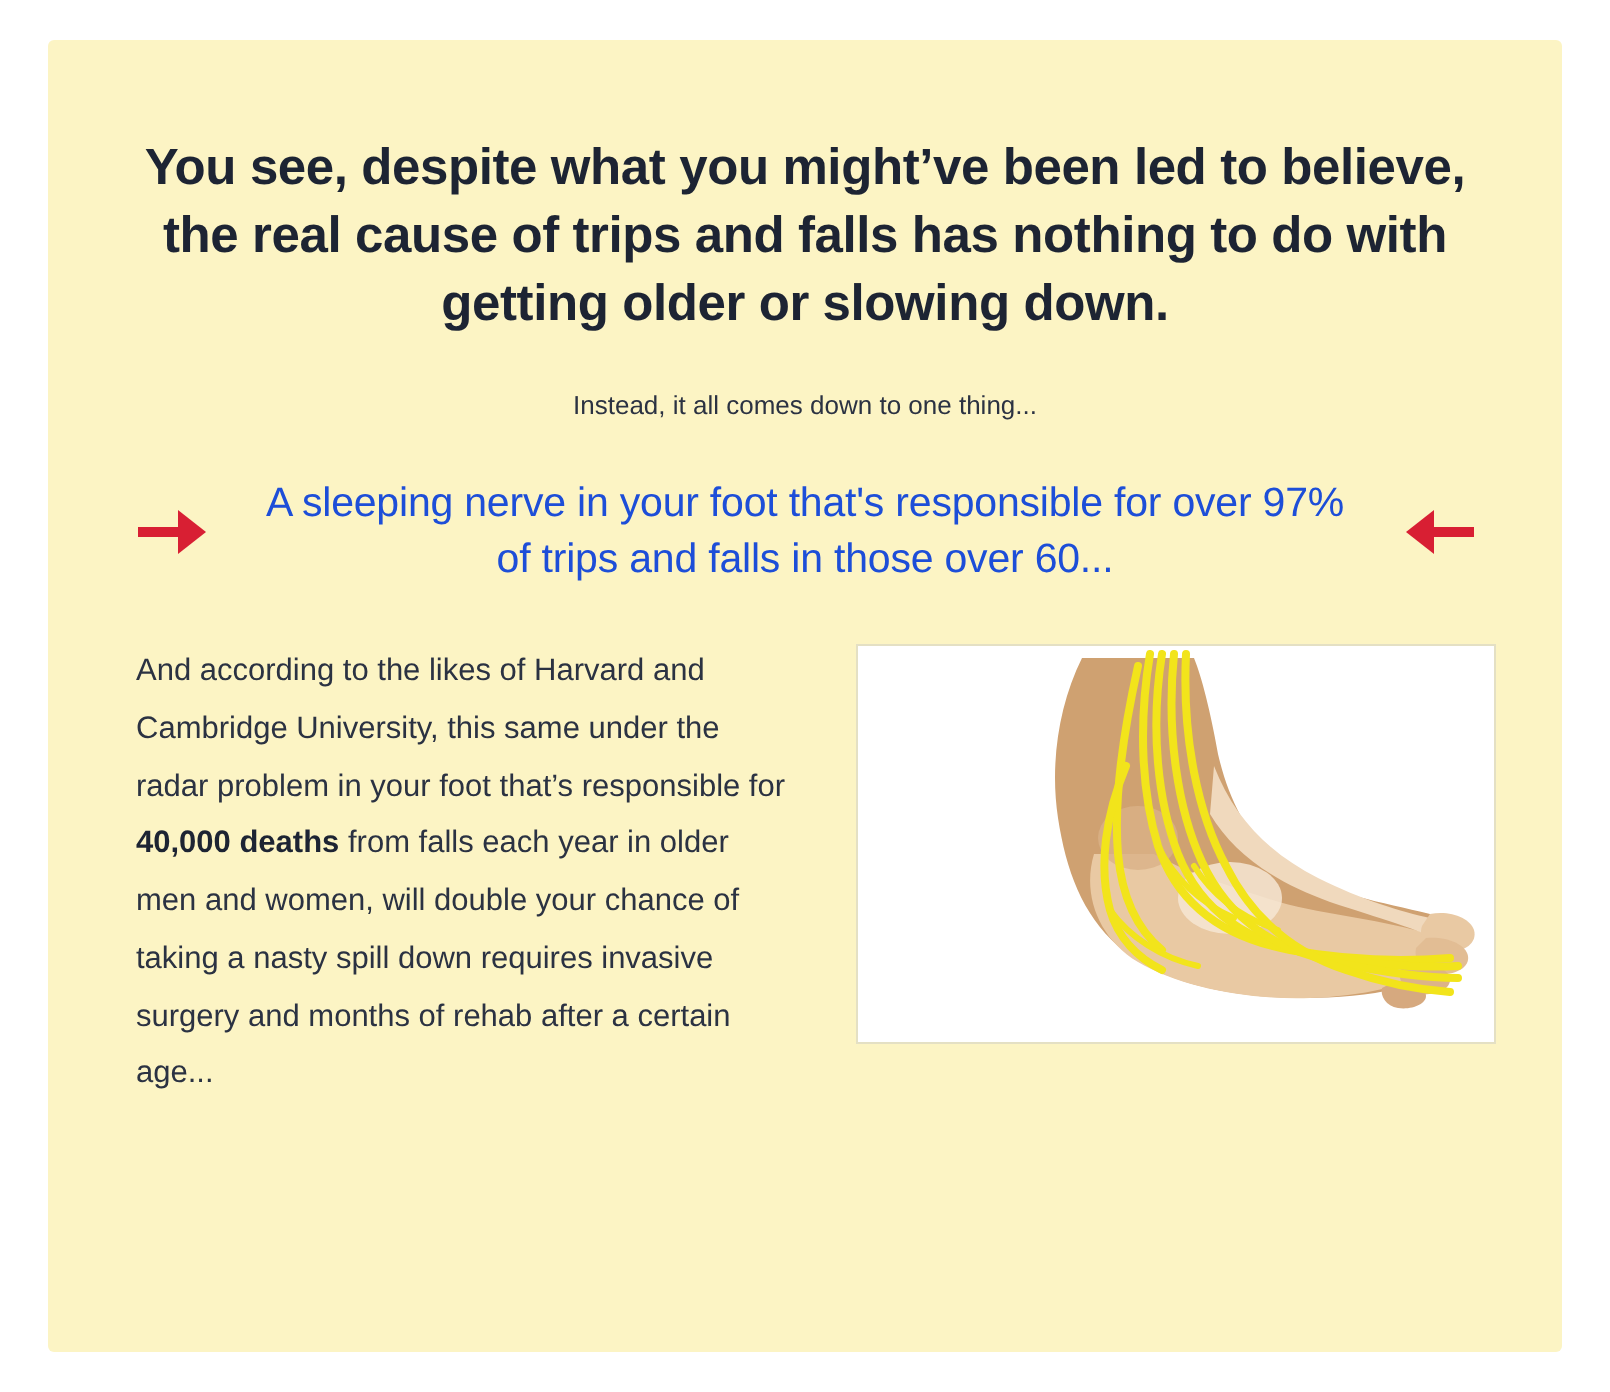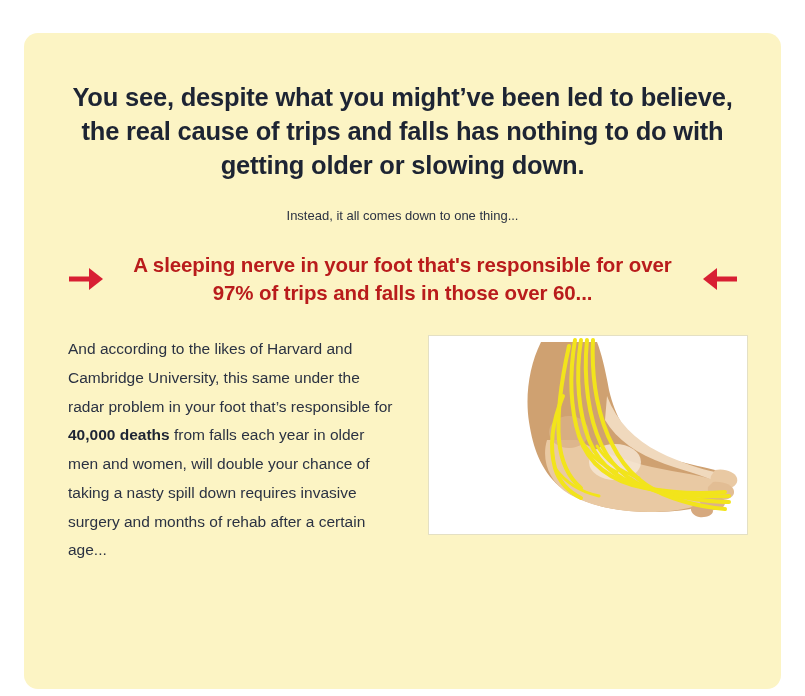--- a/index.html
+++ b/index.html
@@ -16,25 +16,25 @@
   .page {
     width: 805px;
     height: 696px;
     position: relative;
     background: #ffffff;
     box-sizing: border-box;
   }
   .card {
     position: absolute;
     left: 24px;
-    top: 33px;
+    top: 20px;
     width: 757px;
     height: 656px;
     background: #fcf4c4;
-    border-radius: 14px;
+    border-radius: 3px;
     box-sizing: border-box;
     overflow: hidden;
   }
   .headline {
     margin: 0;
     padding: 48px 46px 0 46px;
     font-size: 25.5px;
     line-height: 1.33;
     font-weight: bold;
     color: #1d2433;
@@ -65,22 +65,22 @@
     align-items: center;
     justify-content: center;
   }
   .arrow svg { display: block; }
   .highlight-text {
     flex: 0 1 auto;
     max-width: 560px;
     text-align: center;
     font-size: 20.5px;
     line-height: 1.38;
-    font-weight: bold;
-    color: #b91c1c;
+    font-weight: normal;
+    color: #1d4ed8;
     letter-spacing: -0.1px;
   }
   .content {
     display: flex;
     align-items: flex-start;
     padding: 28px 40px 0 44px;
     gap: 30px;
   }
   .body-text {
     flex: 0 0 330px;

